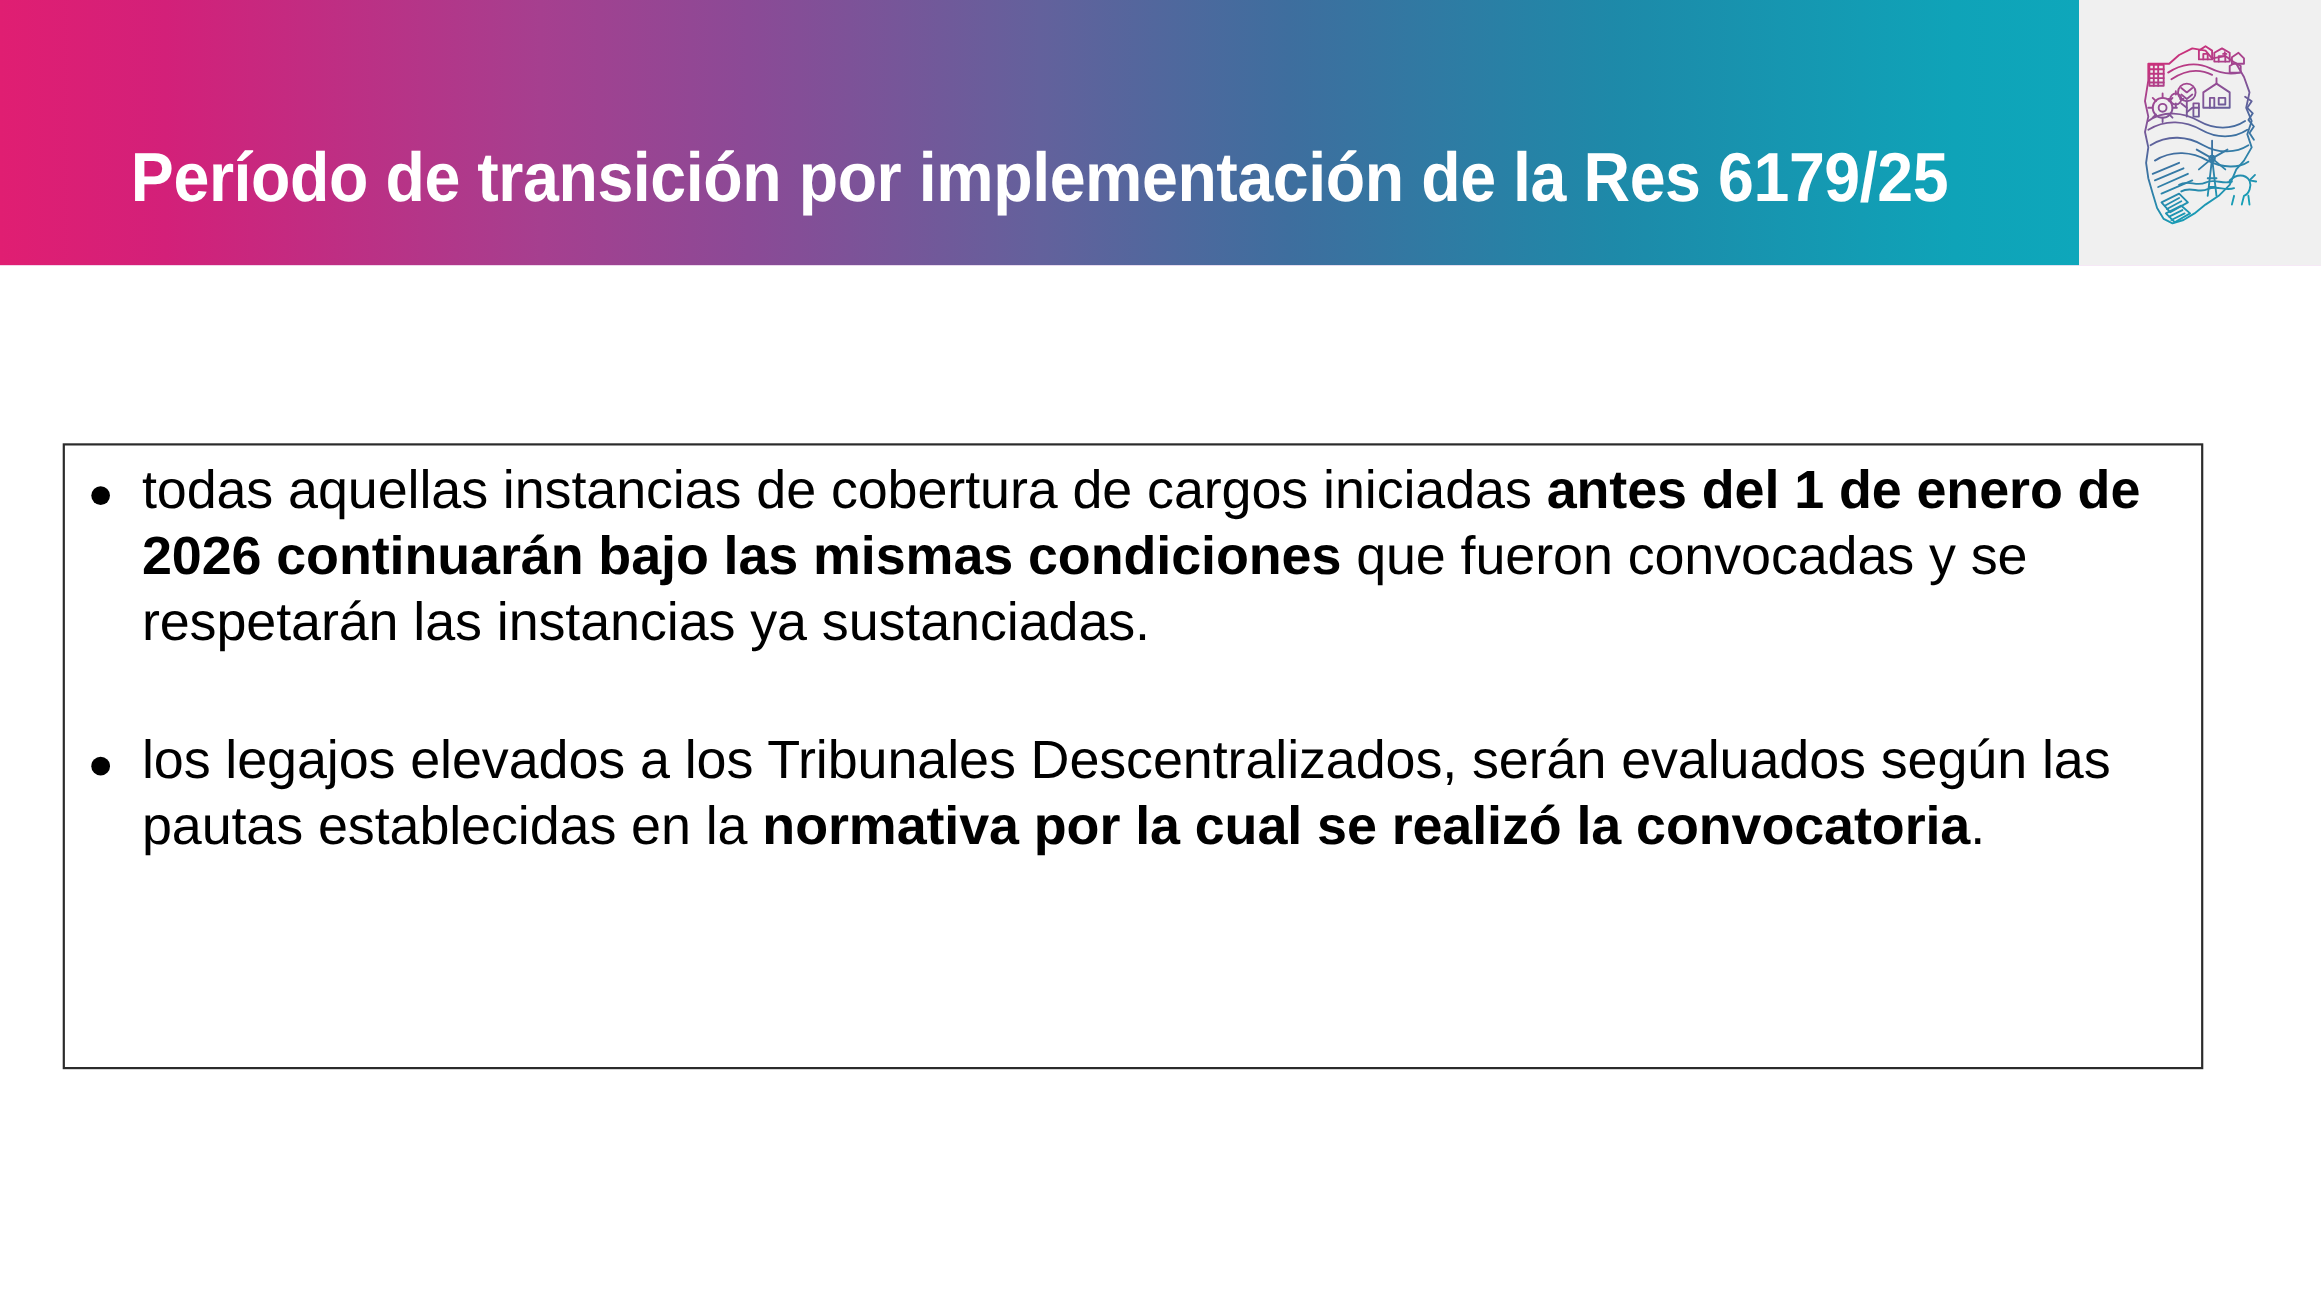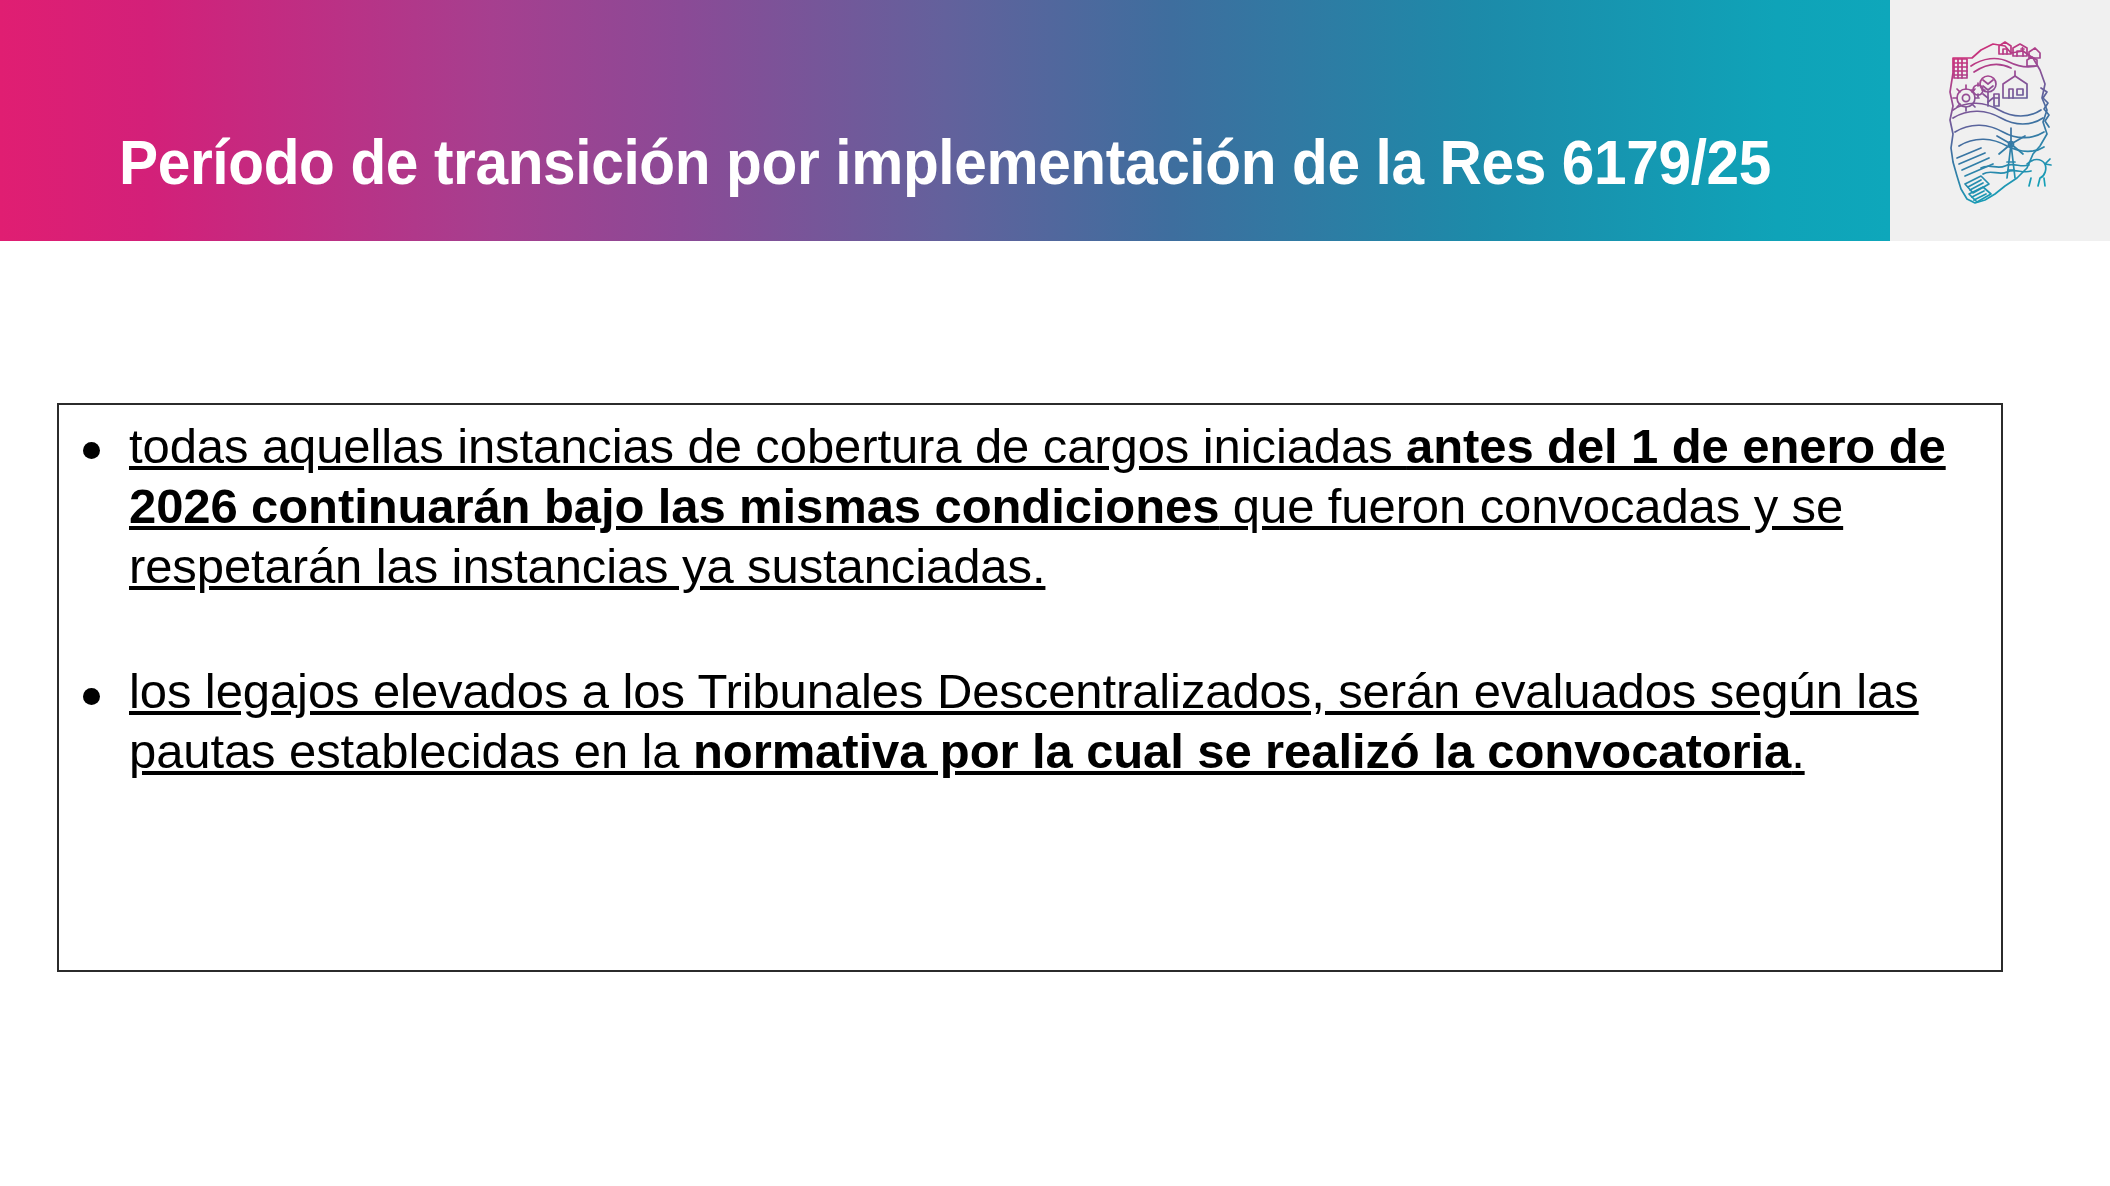--- a/index.html
+++ b/index.html
@@ -114,21 +114,21 @@
   .bullet-item:last-child { margin-bottom: 16px; }
   .bullet-marker {
     position: absolute;
     left: 14px;
     top: 0.52em;
     width: 17px;
     height: 17px;
     border-radius: 50%;
     background: #000000;
   }
-  .bullet-text { display: block; text-decoration: underline; }
+  .bullet-text { display: block; }
   .bullet-text b { font-weight: 700; }
 </style>
 </head>
 <body>
 
 <div id="header-band">
 
   <div id="header-gradient"></div>
 
   <h1 id="header-title">Período de transición por implementación de la Res 6179/25</h1>

